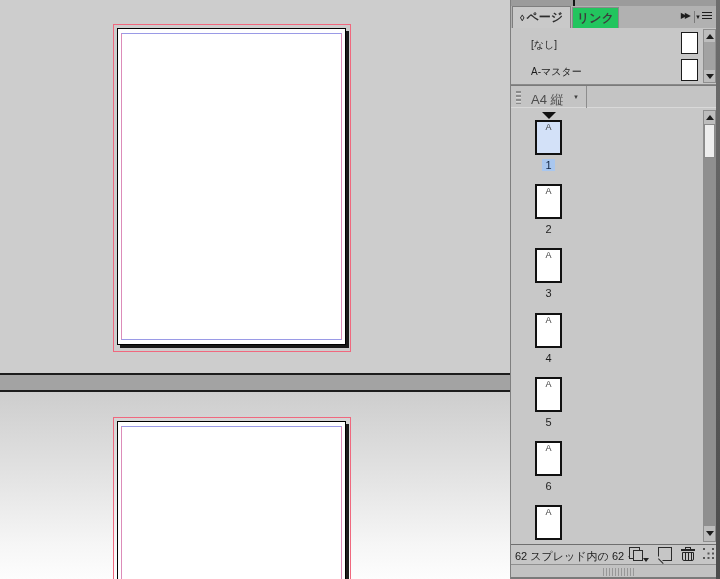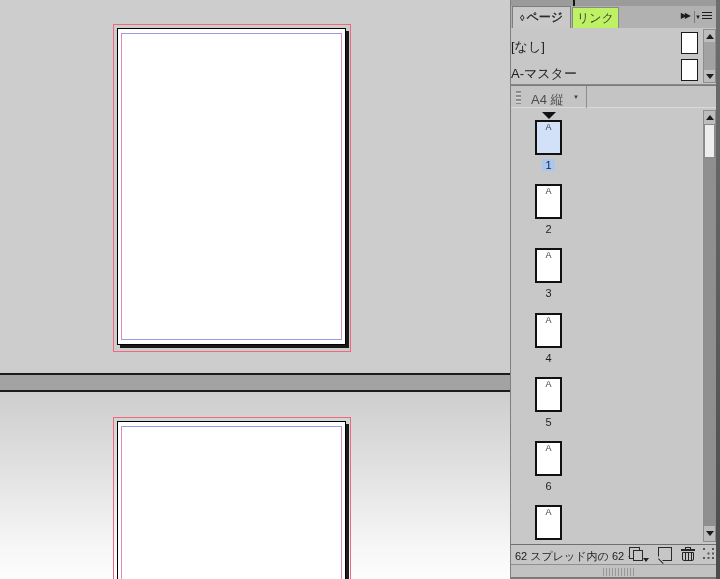--- a/index.html
+++ b/index.html
@@ -32,36 +32,36 @@
     background:linear-gradient(to bottom,#6e6e6e,#4c4c4c); }
   #panel-top-strip { position:absolute; left:0; top:0; width:206px; height:6px; background:#9b9b9b; }
   #panel-top-strip .vline { position:absolute; left:62px; top:0; width:2px; height:6px; background:#141414; }
 
   
   #tab-bar { position:absolute; left:0; top:6px; width:206px; height:22px; background:#b1b1b1; }
   .tab { position:absolute; display:flex; align-items:center; justify-content:center;
     font-size:12px; color:#2d2d2d; }
   .tab.active { left:1px; top:0; width:59px; height:22px; background:#c9c9c9;
     border:1px solid #7e7e7e; border-bottom:none; font-weight:bold; }
-  .tab.inactive { left:61px; top:1px; width:47px; height:21px; background:#bef264;
-    border:1px solid #8a8a8a; border-bottom:none; color:#3c3c3c; }
+  .tab.inactive { left:61px; top:1px; width:47px; height:21px; background:#22c55e;
+    border:1px solid #8a8a8a; border-bottom:none; color:#3c3c3c;font-weight:bold; }
   .tab-diamond { font-size:9px; margin-right:2px; color:#222; }
   #collapse-icon { position:absolute; right:28px; top:5px; font-size:8px; letter-spacing:-2px;
     color:#1d1d1d; }
   #tabbar-sep { position:absolute; right:22px; top:5px; width:1px; height:12px; background:#7b7b7b; }
   #panel-menu-icon { position:absolute; right:5px; top:6px; display:flex; align-items:center; }
   #panel-menu-icon .caret { font-size:6px; color:#1d1d1d; margin-right:1px; }
   #panel-menu-icon .lines { width:10px; height:9px;
     background:repeating-linear-gradient(to bottom,#1d1d1d 0 1px,transparent 1px 3px); }
 
   
   #masters { position:absolute; left:0; top:28px; width:206px; height:57px;
     border-bottom:1px solid #898989; background:#c7c7c7; }
   .master-row { position:absolute; left:0; width:190px; height:27px; }
-  .master-row .label { position:absolute; left:0; top:8px; font-size:13px; color:#1c1c1c;text-align:center; }
+  .master-row .label { position:absolute; left:20px; top:8px; font-size:10px; color:#1c1c1c;text-align:center; }
   .master-thumb { position:absolute; left:170px; width:17px; height:22px; background:#fff;
     border:1px solid #1a1a1a; }
   #masters-scrollbar { position:absolute; right:1px; top:1px; width:13px; height:54px;
     display:flex; flex-direction:column; border:1px solid #8e8e8e; background:#a8a8a8; }
   .sb-btn { height:12px; background:#bdbdbd; display:flex; align-items:center; justify-content:center; }
   .sb-track { flex:1; background:#a2a2a2; }
   .tri-up { width:0; height:0; border-left:4px solid transparent; border-right:4px solid transparent;
     border-bottom:5px solid #1d1d1d; }
   .tri-down { width:0; height:0; border-left:4px solid transparent; border-right:4px solid transparent;
     border-top:5px solid #1d1d1d; }

